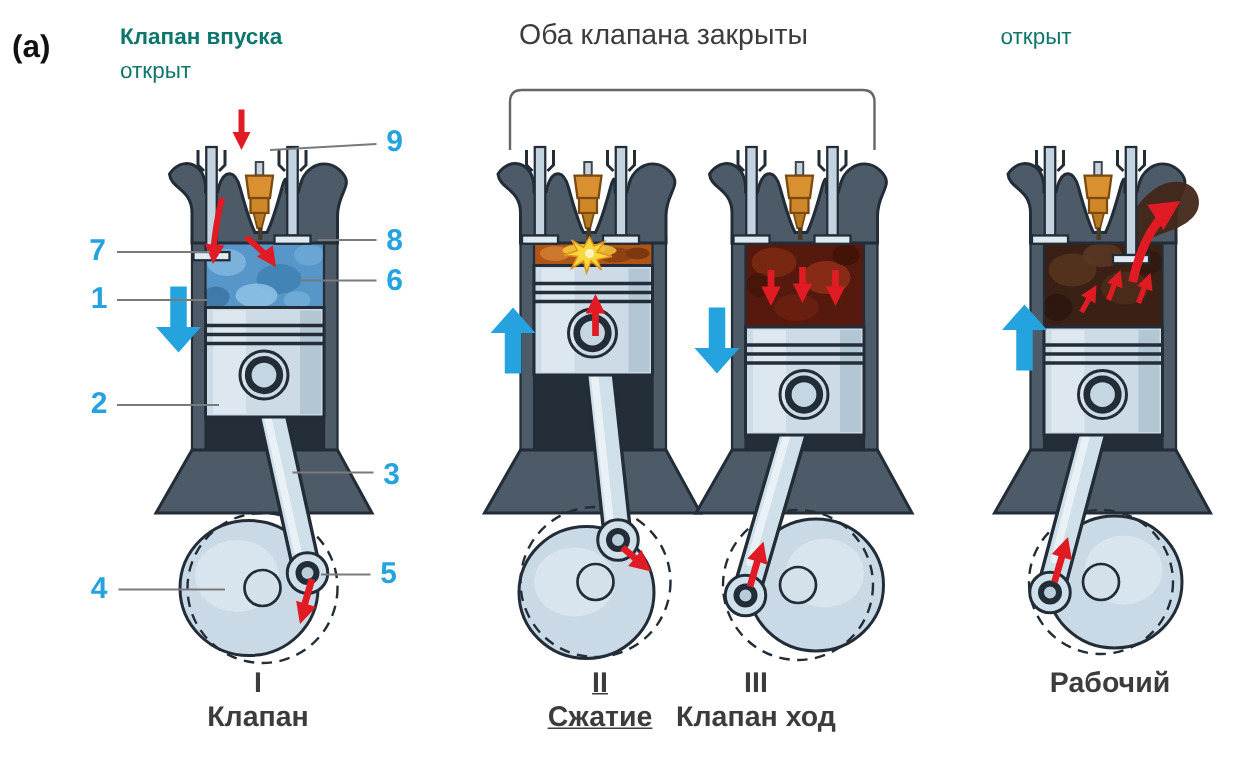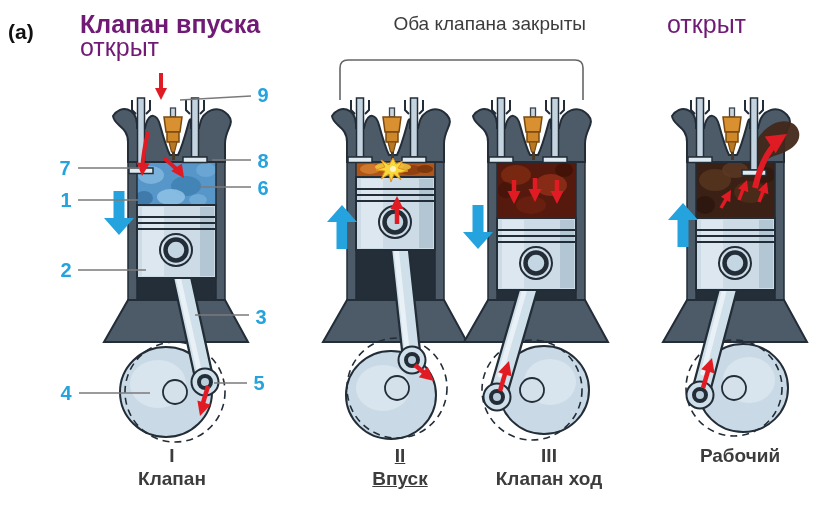--- a/index.html
+++ b/index.html
@@ -1,22 +1,22 @@
 <!DOCTYPE html>
 <html><head>
 <meta charset="utf-8">
 <style>
   html,body{margin:0;padding:0;background:#ffffff;}
   .canvas{position:relative;width:840px;height:517px;background:#ffffff;overflow:hidden;
           font-family:"Liberation Sans",sans-serif;color:#3c3c3c;}
   .abs{position:absolute;}
   .fig-label{left:8px;top:20px;font-size:21px;font-weight:bold;color:#111;}
-  .caption{top:13px;font-size:25px;line-height:23px;color:#701a75;}
+  .caption{top:13px;font-size:15px;line-height:23px;color:#0f766e;}
   .caption .t{font-weight:bold;}
-  .caption-both{left:346px;width:240px;text-align:right;font-size:19px;top:13px;color:#3c3c3c;}
+  .caption-both{left:346px;width:240px;text-align:left;font-size:19px;top:13px;color:#3c3c3c;}
   .callout{color:#24a3de;font-size:20px;font-weight:bold;transform:translate(-50%,-50%);}
   .stroke-label{text-align:center;font-weight:bold;font-size:19px;color:#3c3c3c;line-height:23px;}
   .stroke-label .num{display:block;}
   svg{position:absolute;overflow:visible;}
 </style>
 </head>
 <body>
 
 <div class="canvas">
 
@@ -365,23 +365,23 @@
   <div class="abs callout" style="left:65px;top:168px;">7</div>
   <div class="abs callout" style="left:263px;top:161px;">8</div>
   <div class="abs callout" style="left:263px;top:95px;">9</div>
 
   <div class="abs stroke-label" style="left:92px;top:444px;width:160px;">
     <span class="num">I</span>
     <span>Клапан</span>
   </div>
   <div class="abs stroke-label" style="left:320px;top:444px;width:160px;text-decoration:underline;">
     <span class="num">II</span>
-    <span>Впуск</span>
-  </div>
-  <div class="abs stroke-label" style="left:459px;top:444px;width:180px;">
+    <span>Сжатие</span>
+  </div>
+  <div class="abs stroke-label" style="left:414px;top:444px;width:180px;">
     <span class="num">III</span>
     <span>Клапан ход</span>
   </div>
   <div class="abs stroke-label" style="left:660px;top:444px;width:160px;">
     <span>Рабочий</span>
   </div>
 
 </div>
 
 </body></html>

